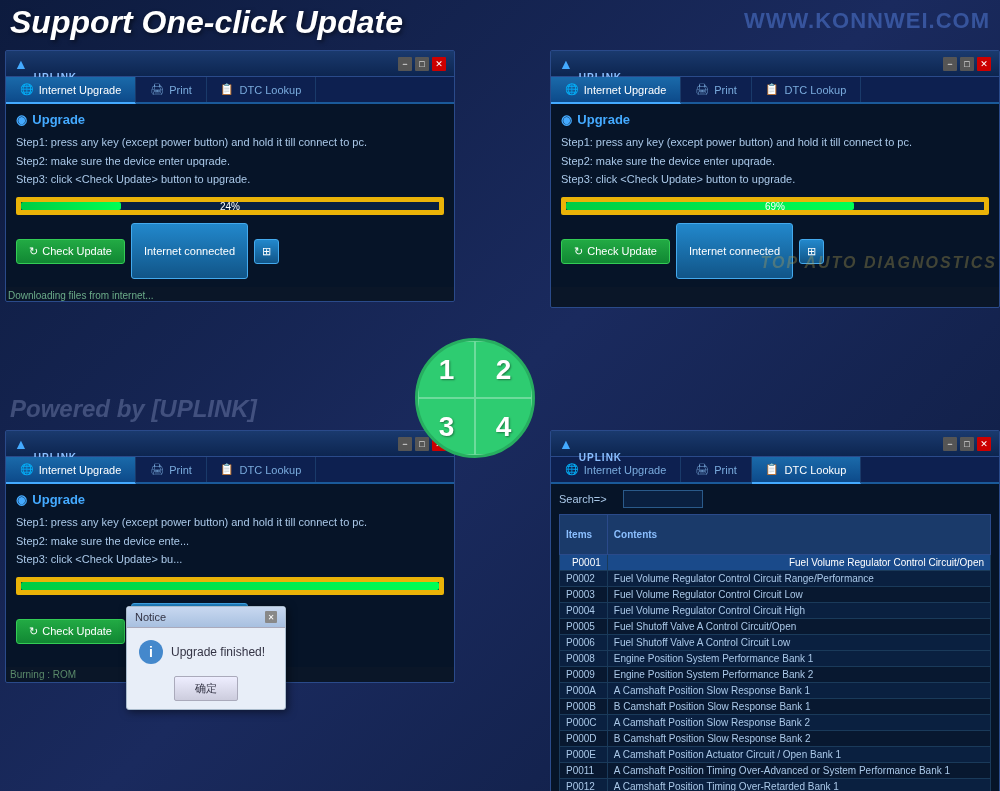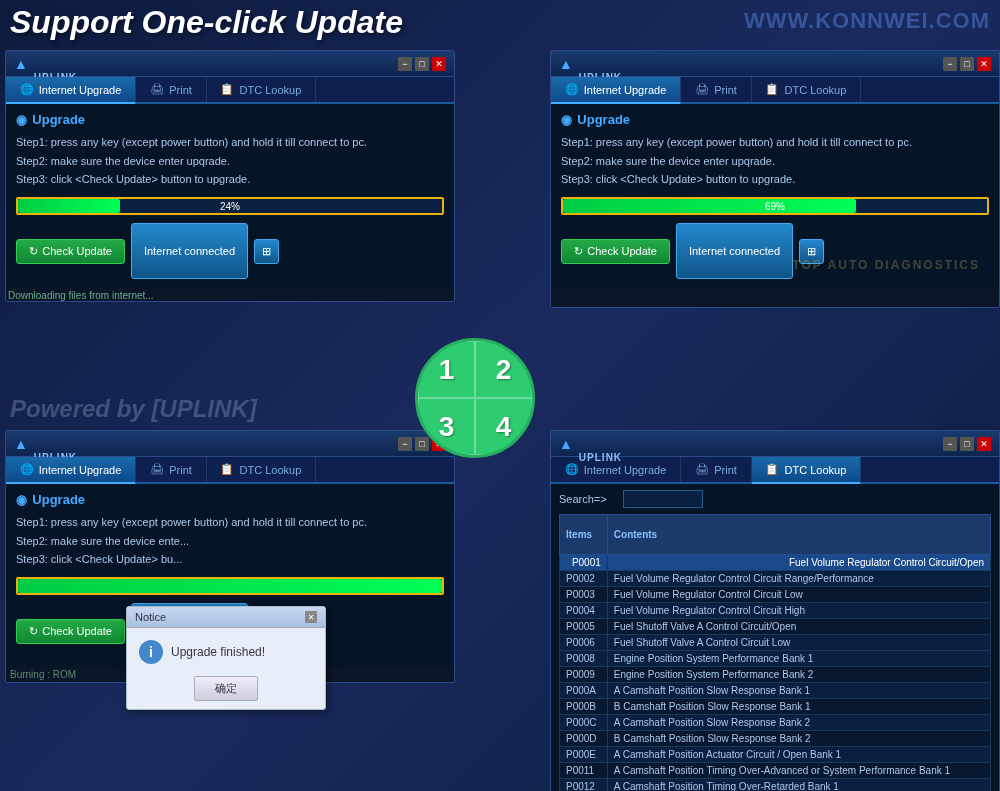--- a/index.html
+++ b/index.html
@@ -189,21 +189,21 @@
       margin-bottom: 8px;
     }
 
     .progress-bar-container {
       background: #0a2040;
       height: 18px;
       border-radius: 2px;
       margin-bottom: 8px;
       position: relative;
       overflow: hidden;
-      border: 2px solid #eab308;
+      border: 5px solid #eab308;
     }
 
     .progress-fill {
       height: 100%;
       background: linear-gradient(90deg, #00cc44, #00ff55);
       border-radius: 2px;
     }
 
     .progress-text {
       position: absolute;
@@ -285,21 +285,21 @@
       top: 430px;
       left: 550px;
       width: 450px;
     }
 
     
     .notice-dialog {
       position: absolute;
       top: 175px;
       left: 120px;
-      width: 200px;
+      width: 160px;
       background: #e8eef8;
       border: 1px solid #aabbcc;
       border-radius: 3px;
       box-shadow: 2px 2px 8px rgba(0,0,0,0.5);
       z-index: 50;
     }
 
     .notice-titlebar {
       background: linear-gradient(180deg, #c8d8f0 0%, #a8c0e0 100%);
       padding: 4px 8px;
@@ -405,26 +405,27 @@
       background: #0a2040;
     }
 
     .dtc-row-normal td {
       background: #081830;
     }
 
     .watermark {
       position: absolute;
       bottom: 35px;
-      right: 19px;
-      font-size: 12px;
+      right: 2px;
+      font-size: 16px;
       font-weight: 900;
       color: rgba(180,160,80,0.35);
       letter-spacing: 2px;
       text-transform: uppercase;
+      font-style: italic;
     }
 
     .burning-status {
       color: #5a8a6a;
       font-size: 10px;
       padding: 2px 4px;
     }
   </style>
 </head>
 <body>

